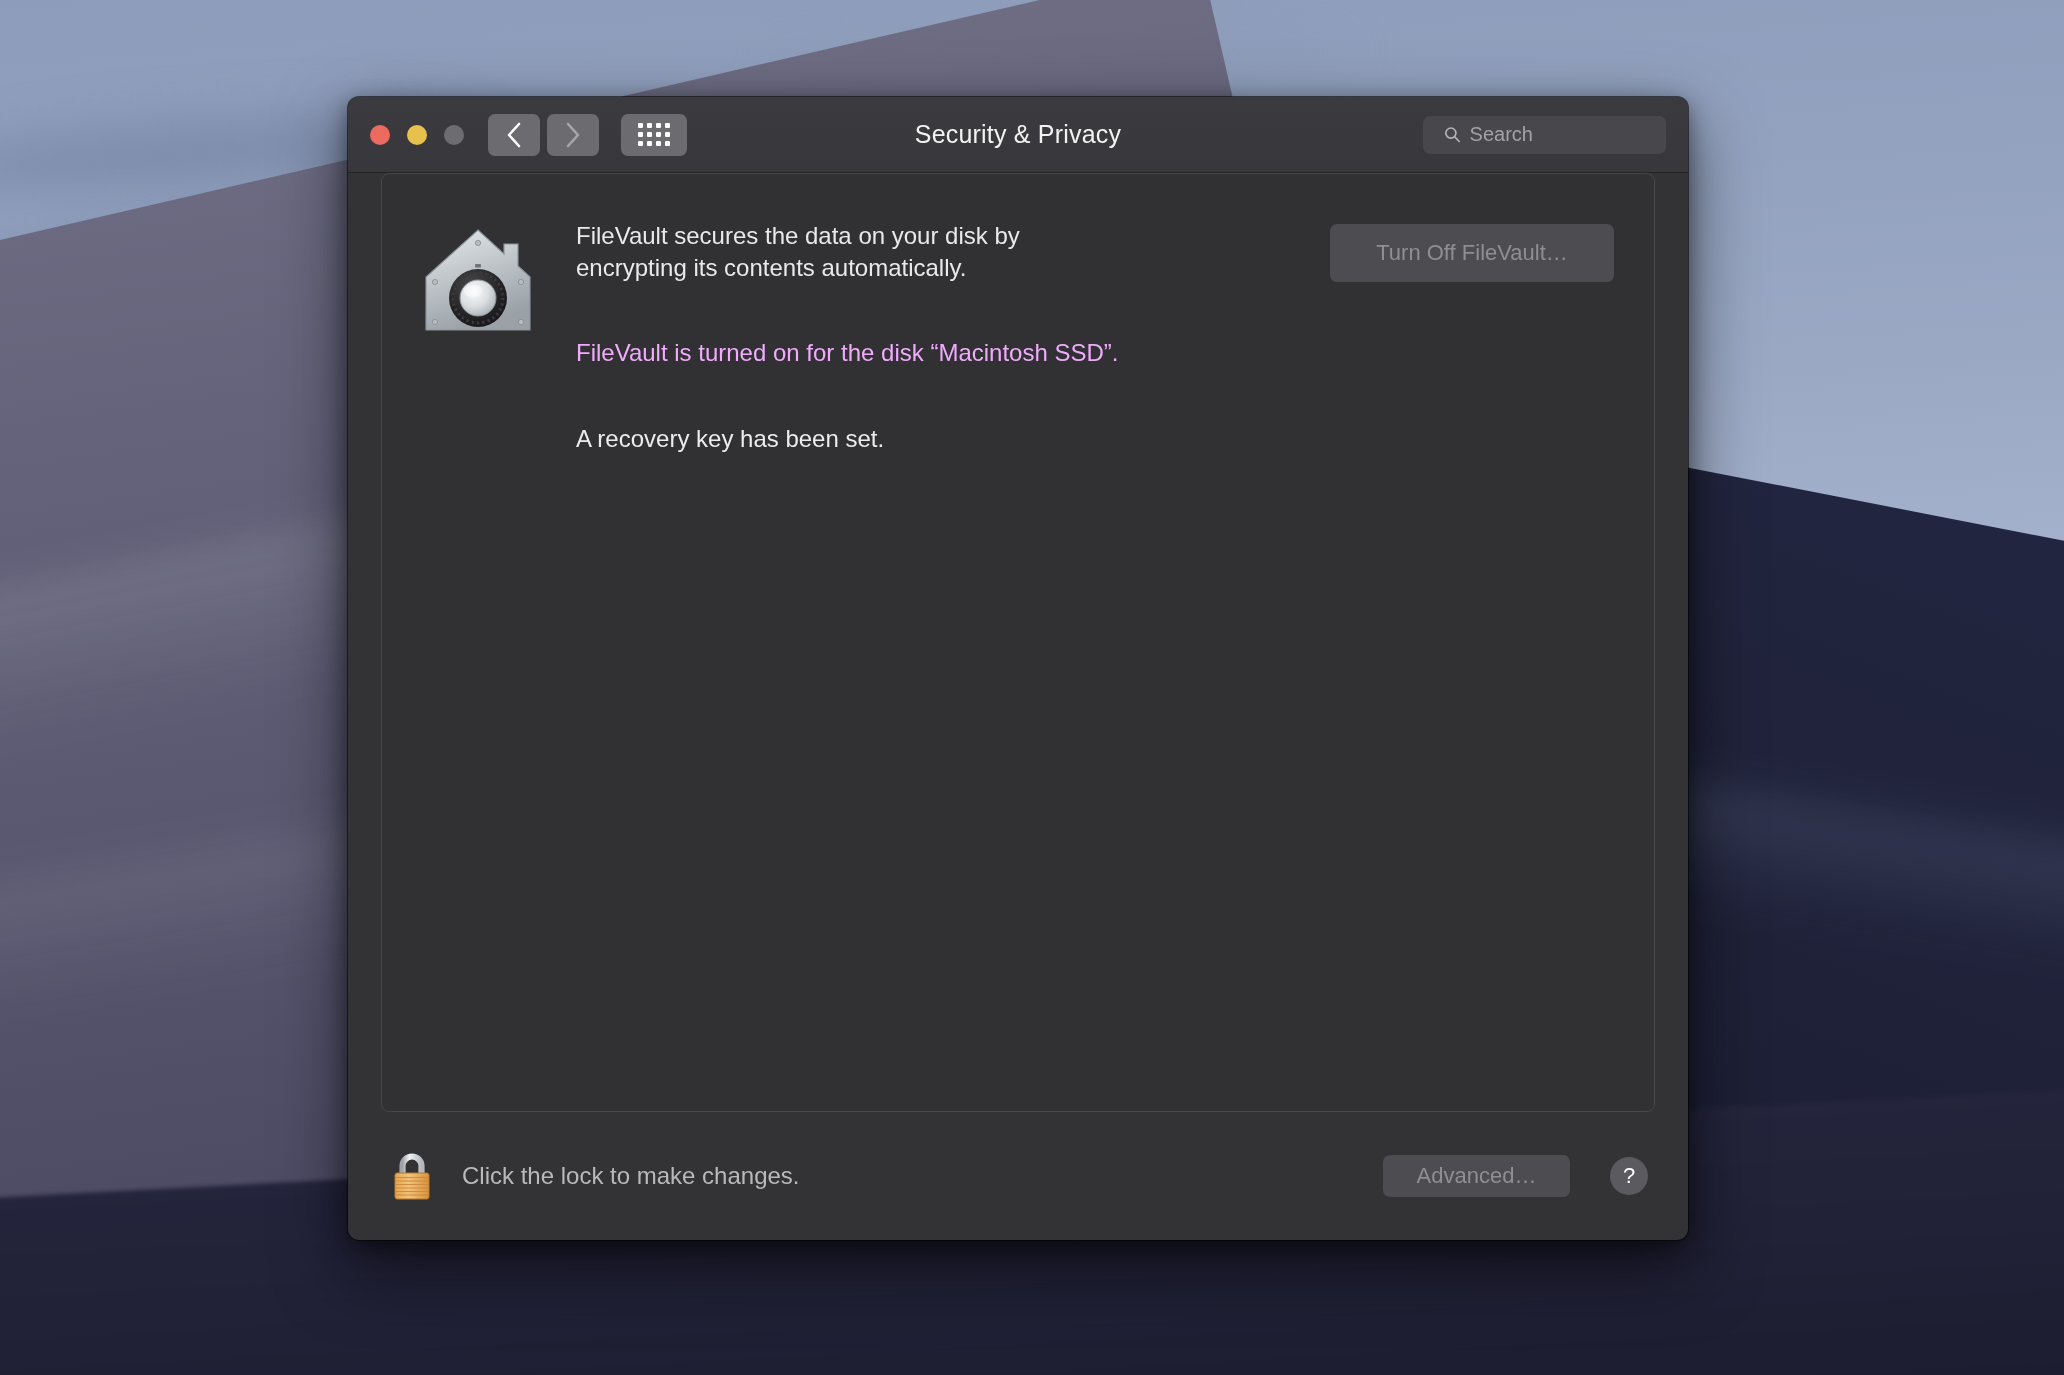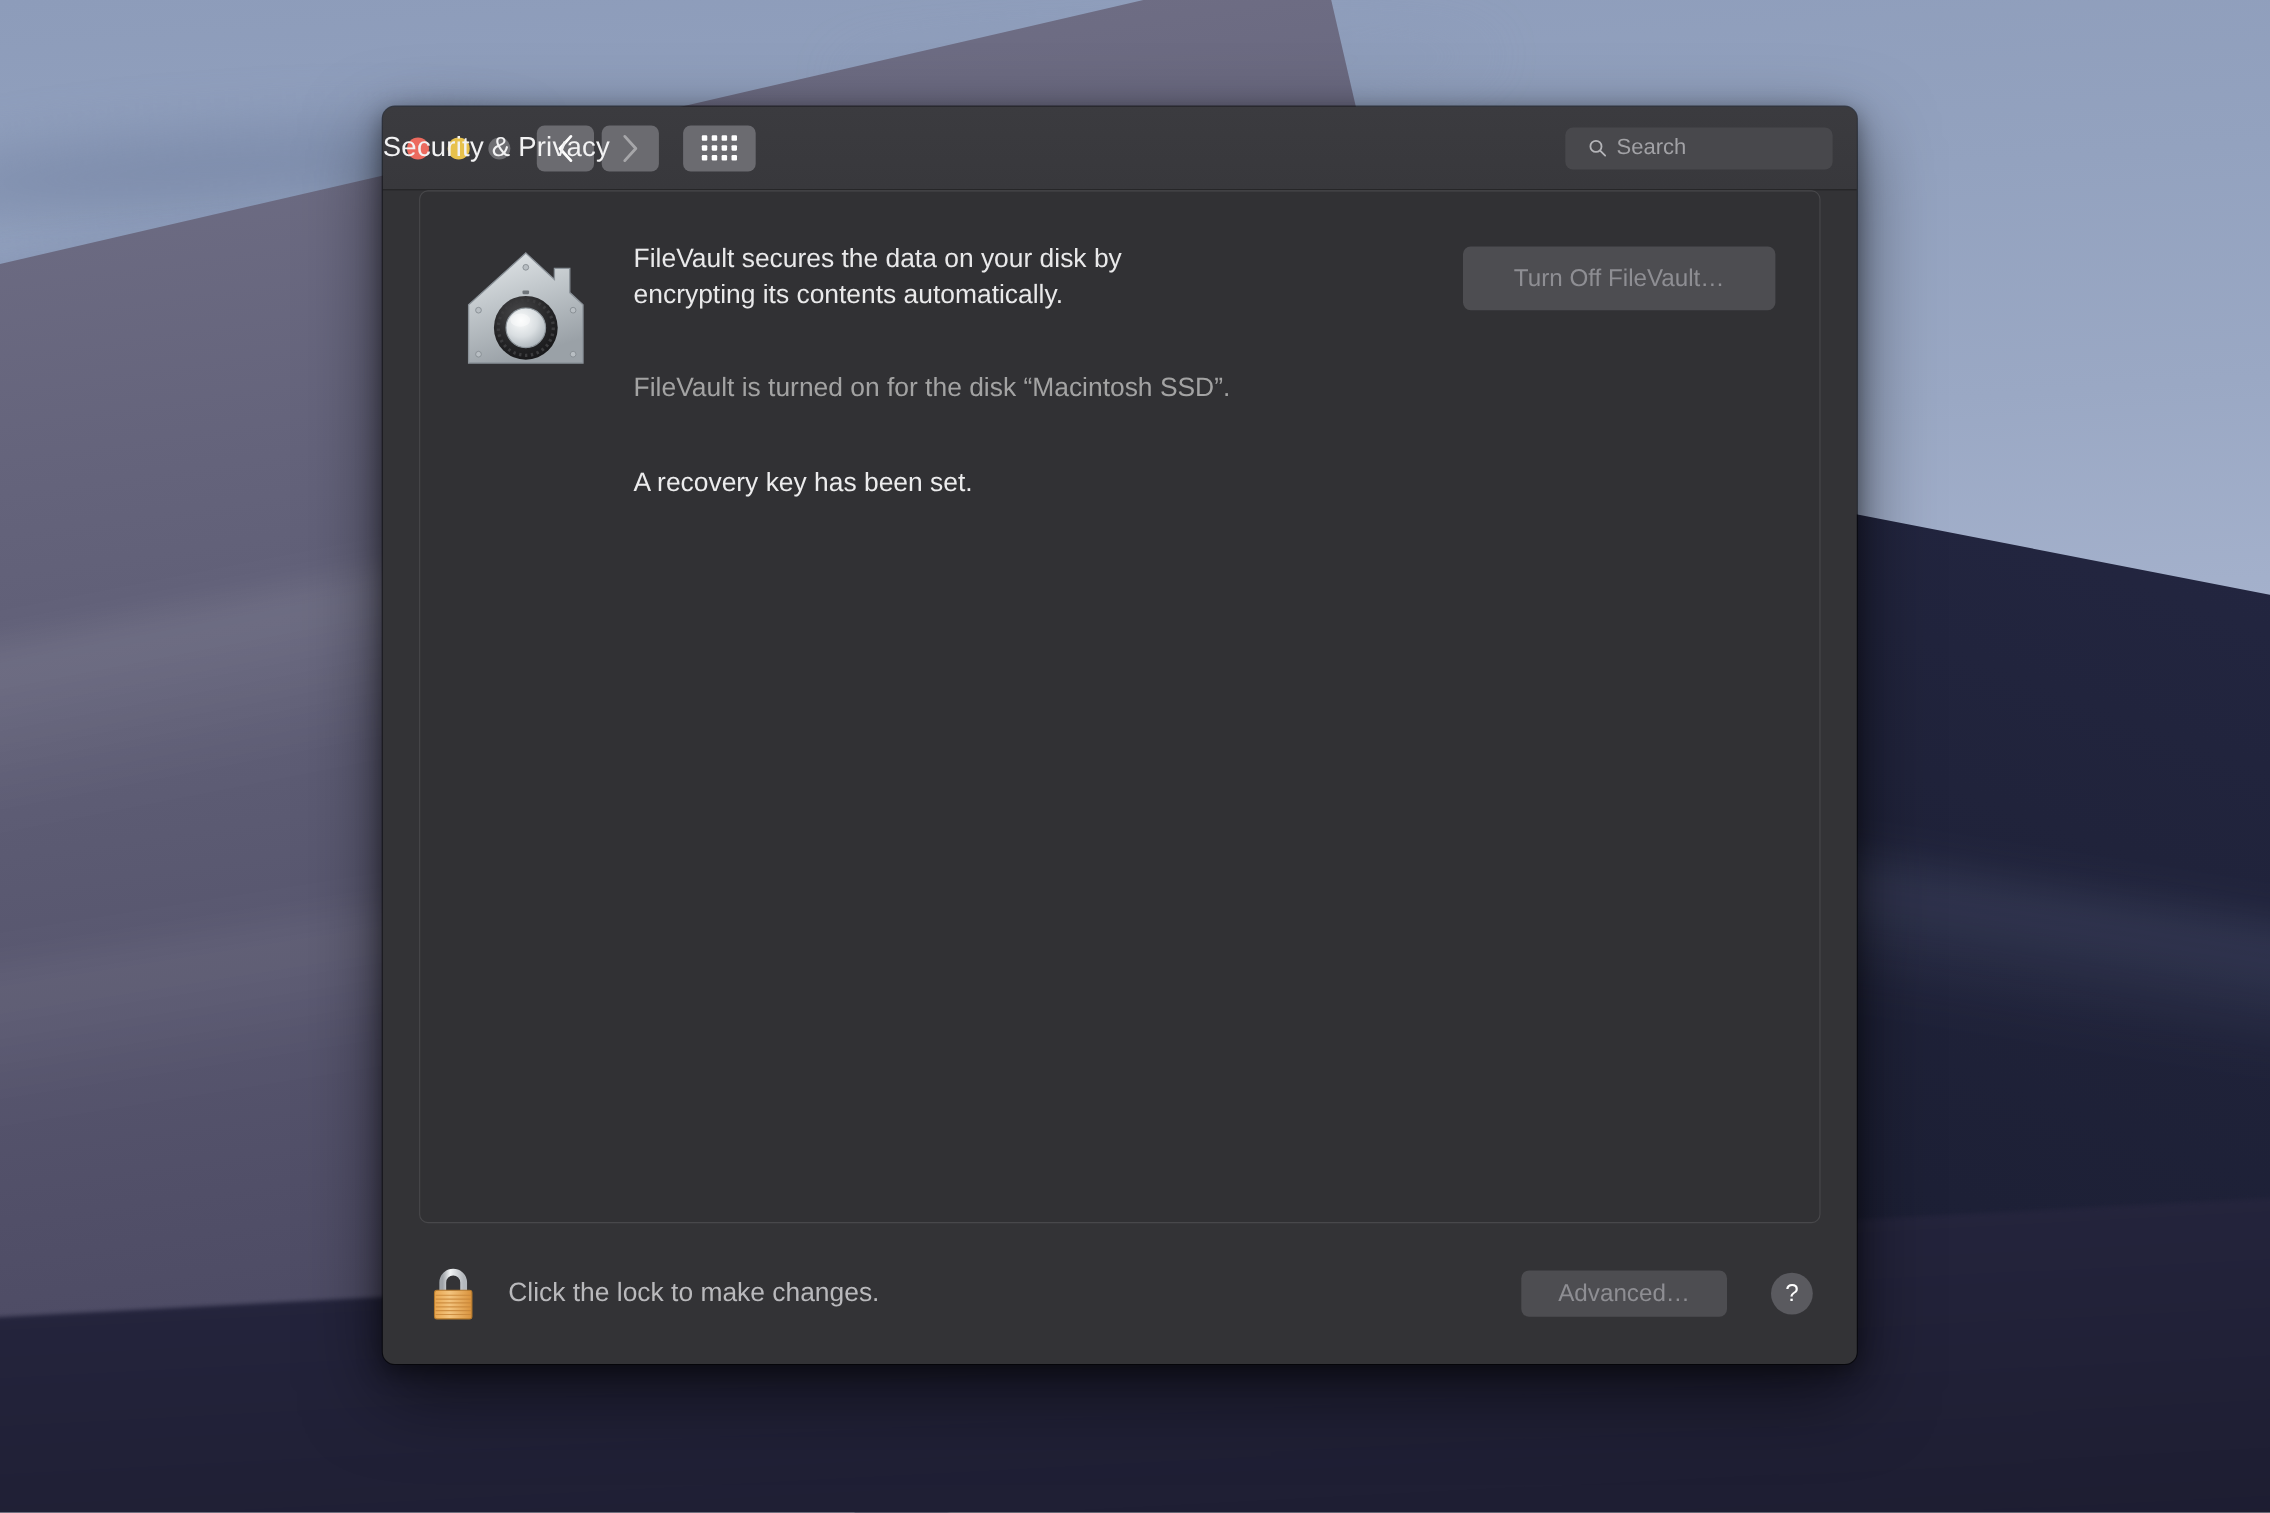--- a/index.html
+++ b/index.html
@@ -141,21 +141,21 @@
     background: #6b6b70;
     border-radius: 7px;
     display: flex; align-items: center; justify-content: center;
   }
   .dotgrid { display: grid; grid-template-columns: repeat(4, 5px); grid-auto-rows: 5px; gap: 4px; }
   .dotgrid i { width: 5px; height: 5px; background: #ffffff; border-radius: 1px; display: block; }
 
   .win-title {
     position: absolute;
     left: 0; right: 0;
-    text-align: left;
+    text-align: center;
     font-size: 25px;
     color: #f2f2f3;
     letter-spacing: .2px;
     pointer-events: none;
   }
 
   .searchbox {
     margin-left: auto;
     width: 243px; height: 38px;
     background: #48484c;
@@ -243,21 +243,21 @@
     font-size: 21.5px;
     line-height: 1.44;
     color: #e4e4e6;
     max-width: 905px;
   }
   .fv-warning .warn-label { color: #ea5a4b; }
 
   .fv-status {
     margin-top: 55px;
     font-size: 24px;
-    color: #a3a3a3;
+    color: #f0abfc;
   }
   .fv-status2 {
     margin-top: 58px;
     font-size: 24px;
     color: #ececed;
   }
 
   
   .bottombar {
     flex: 0 0 auto;

